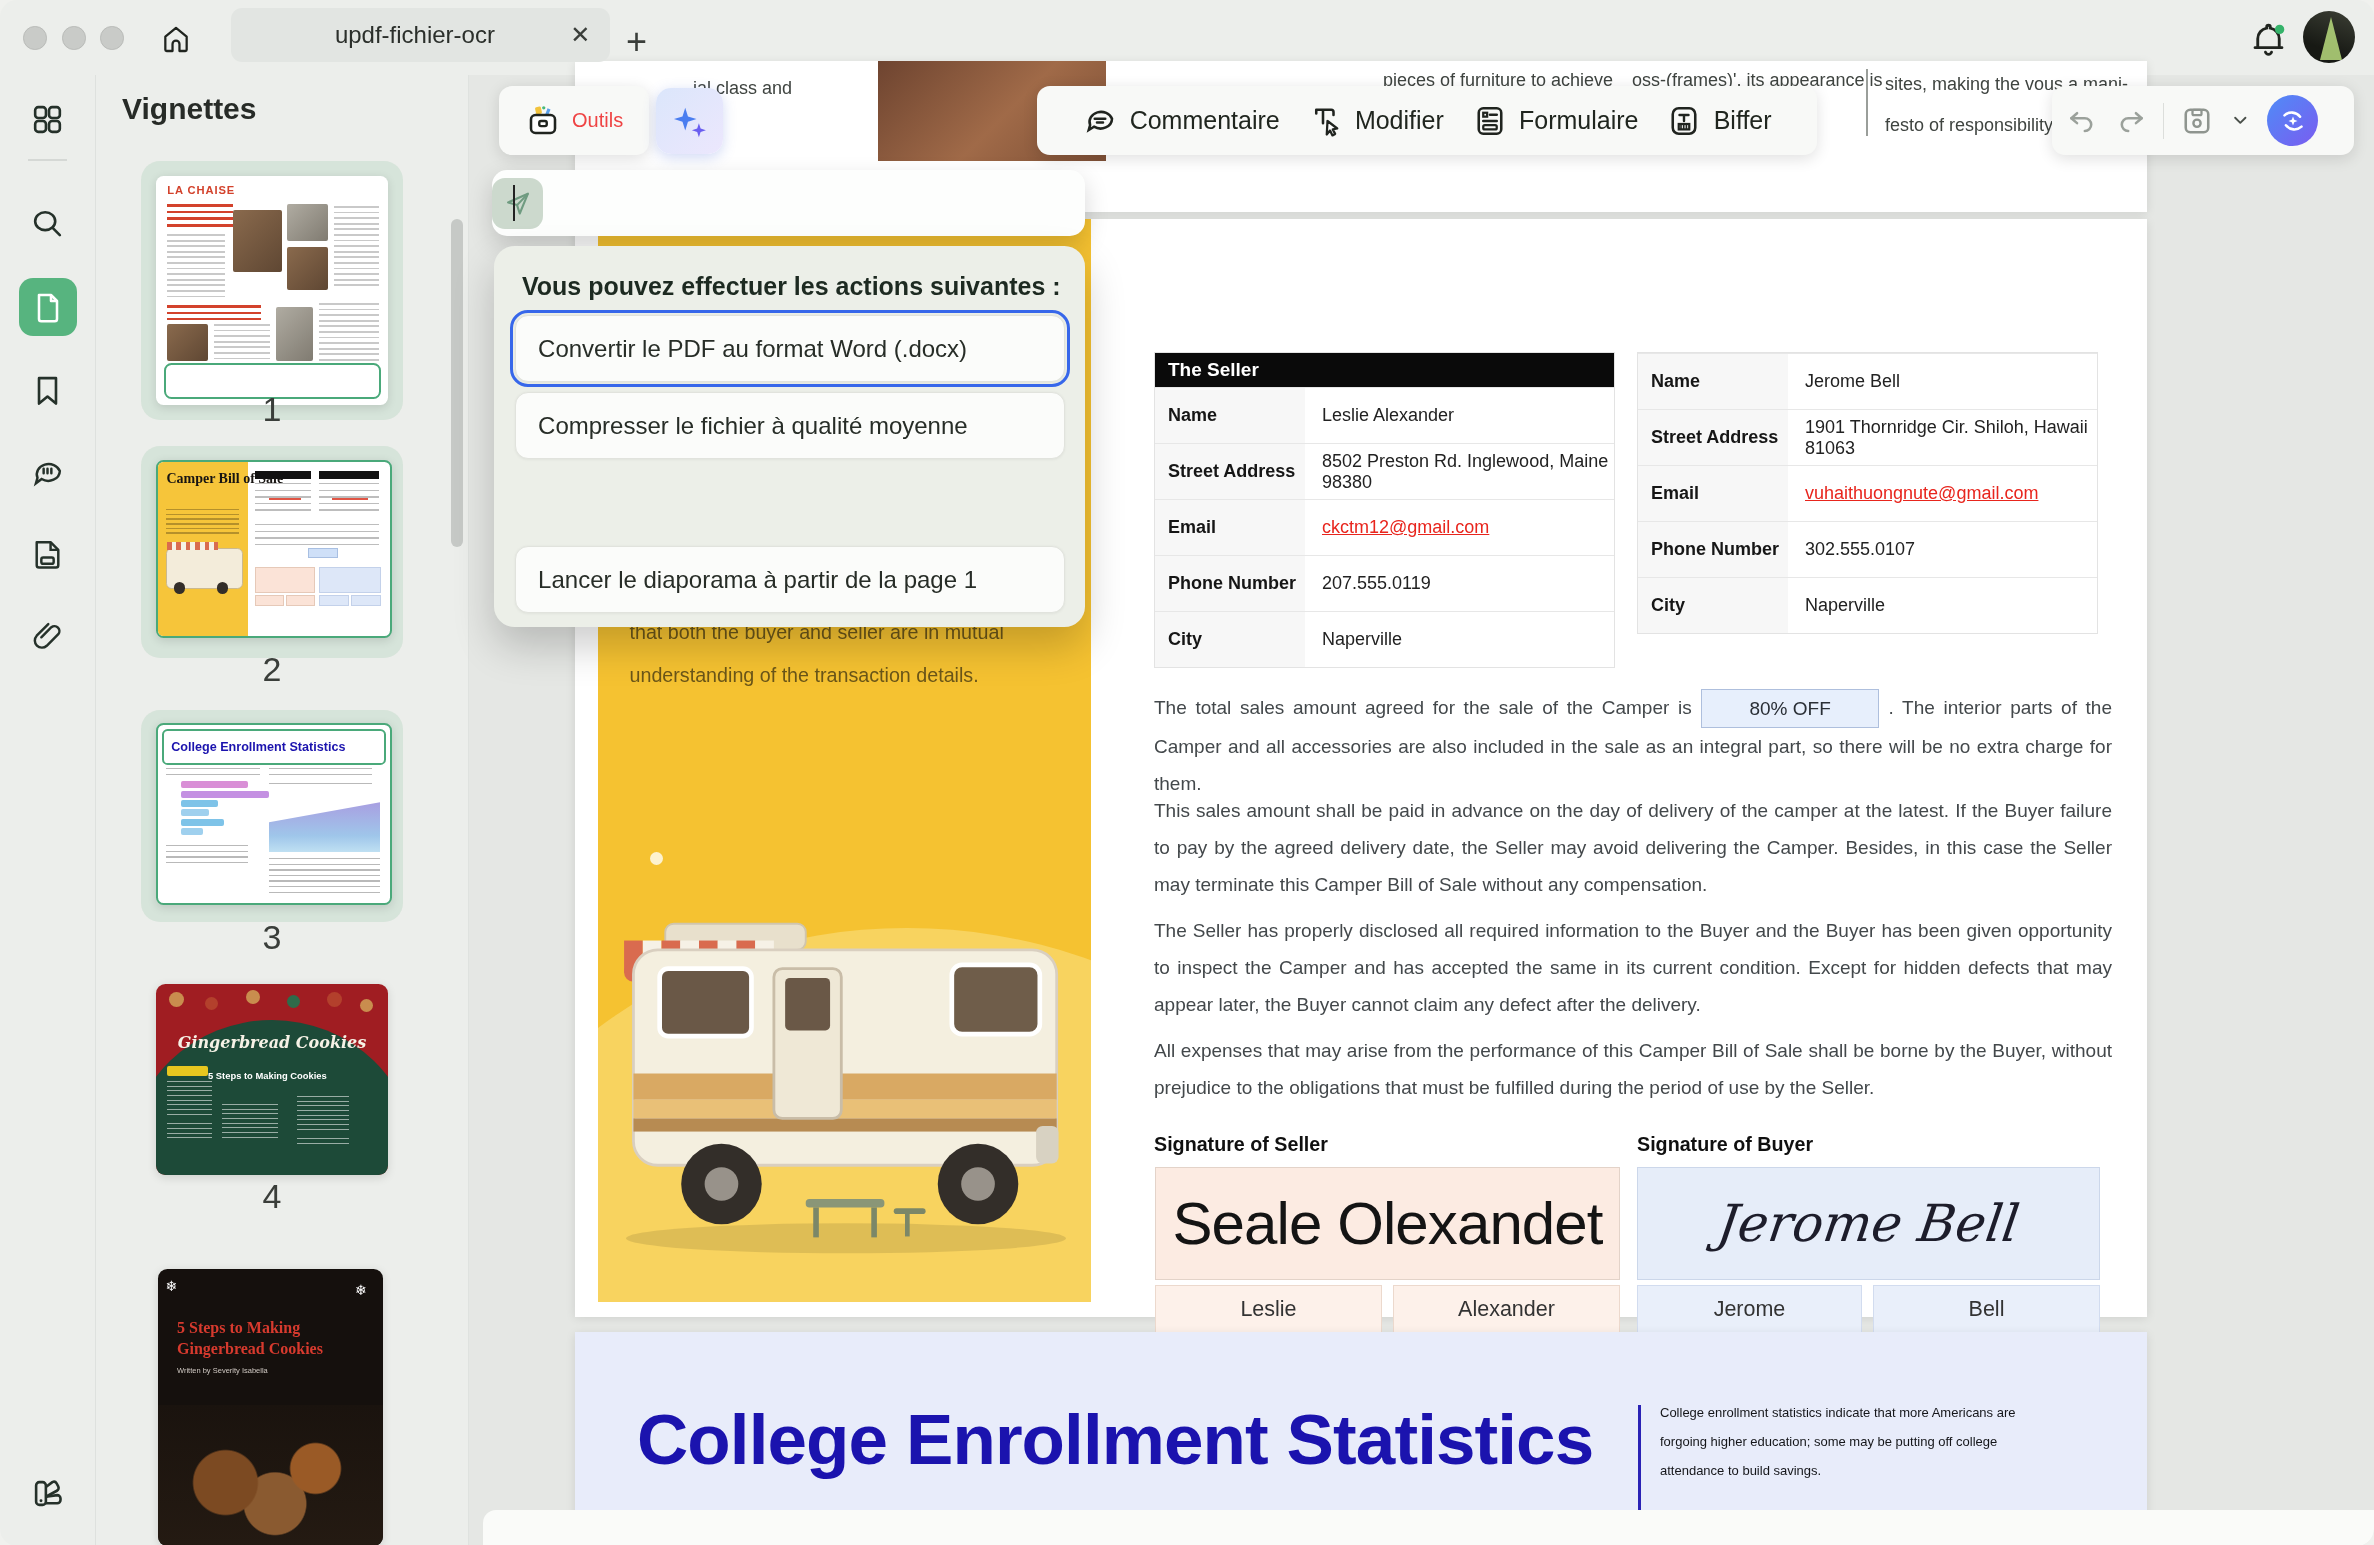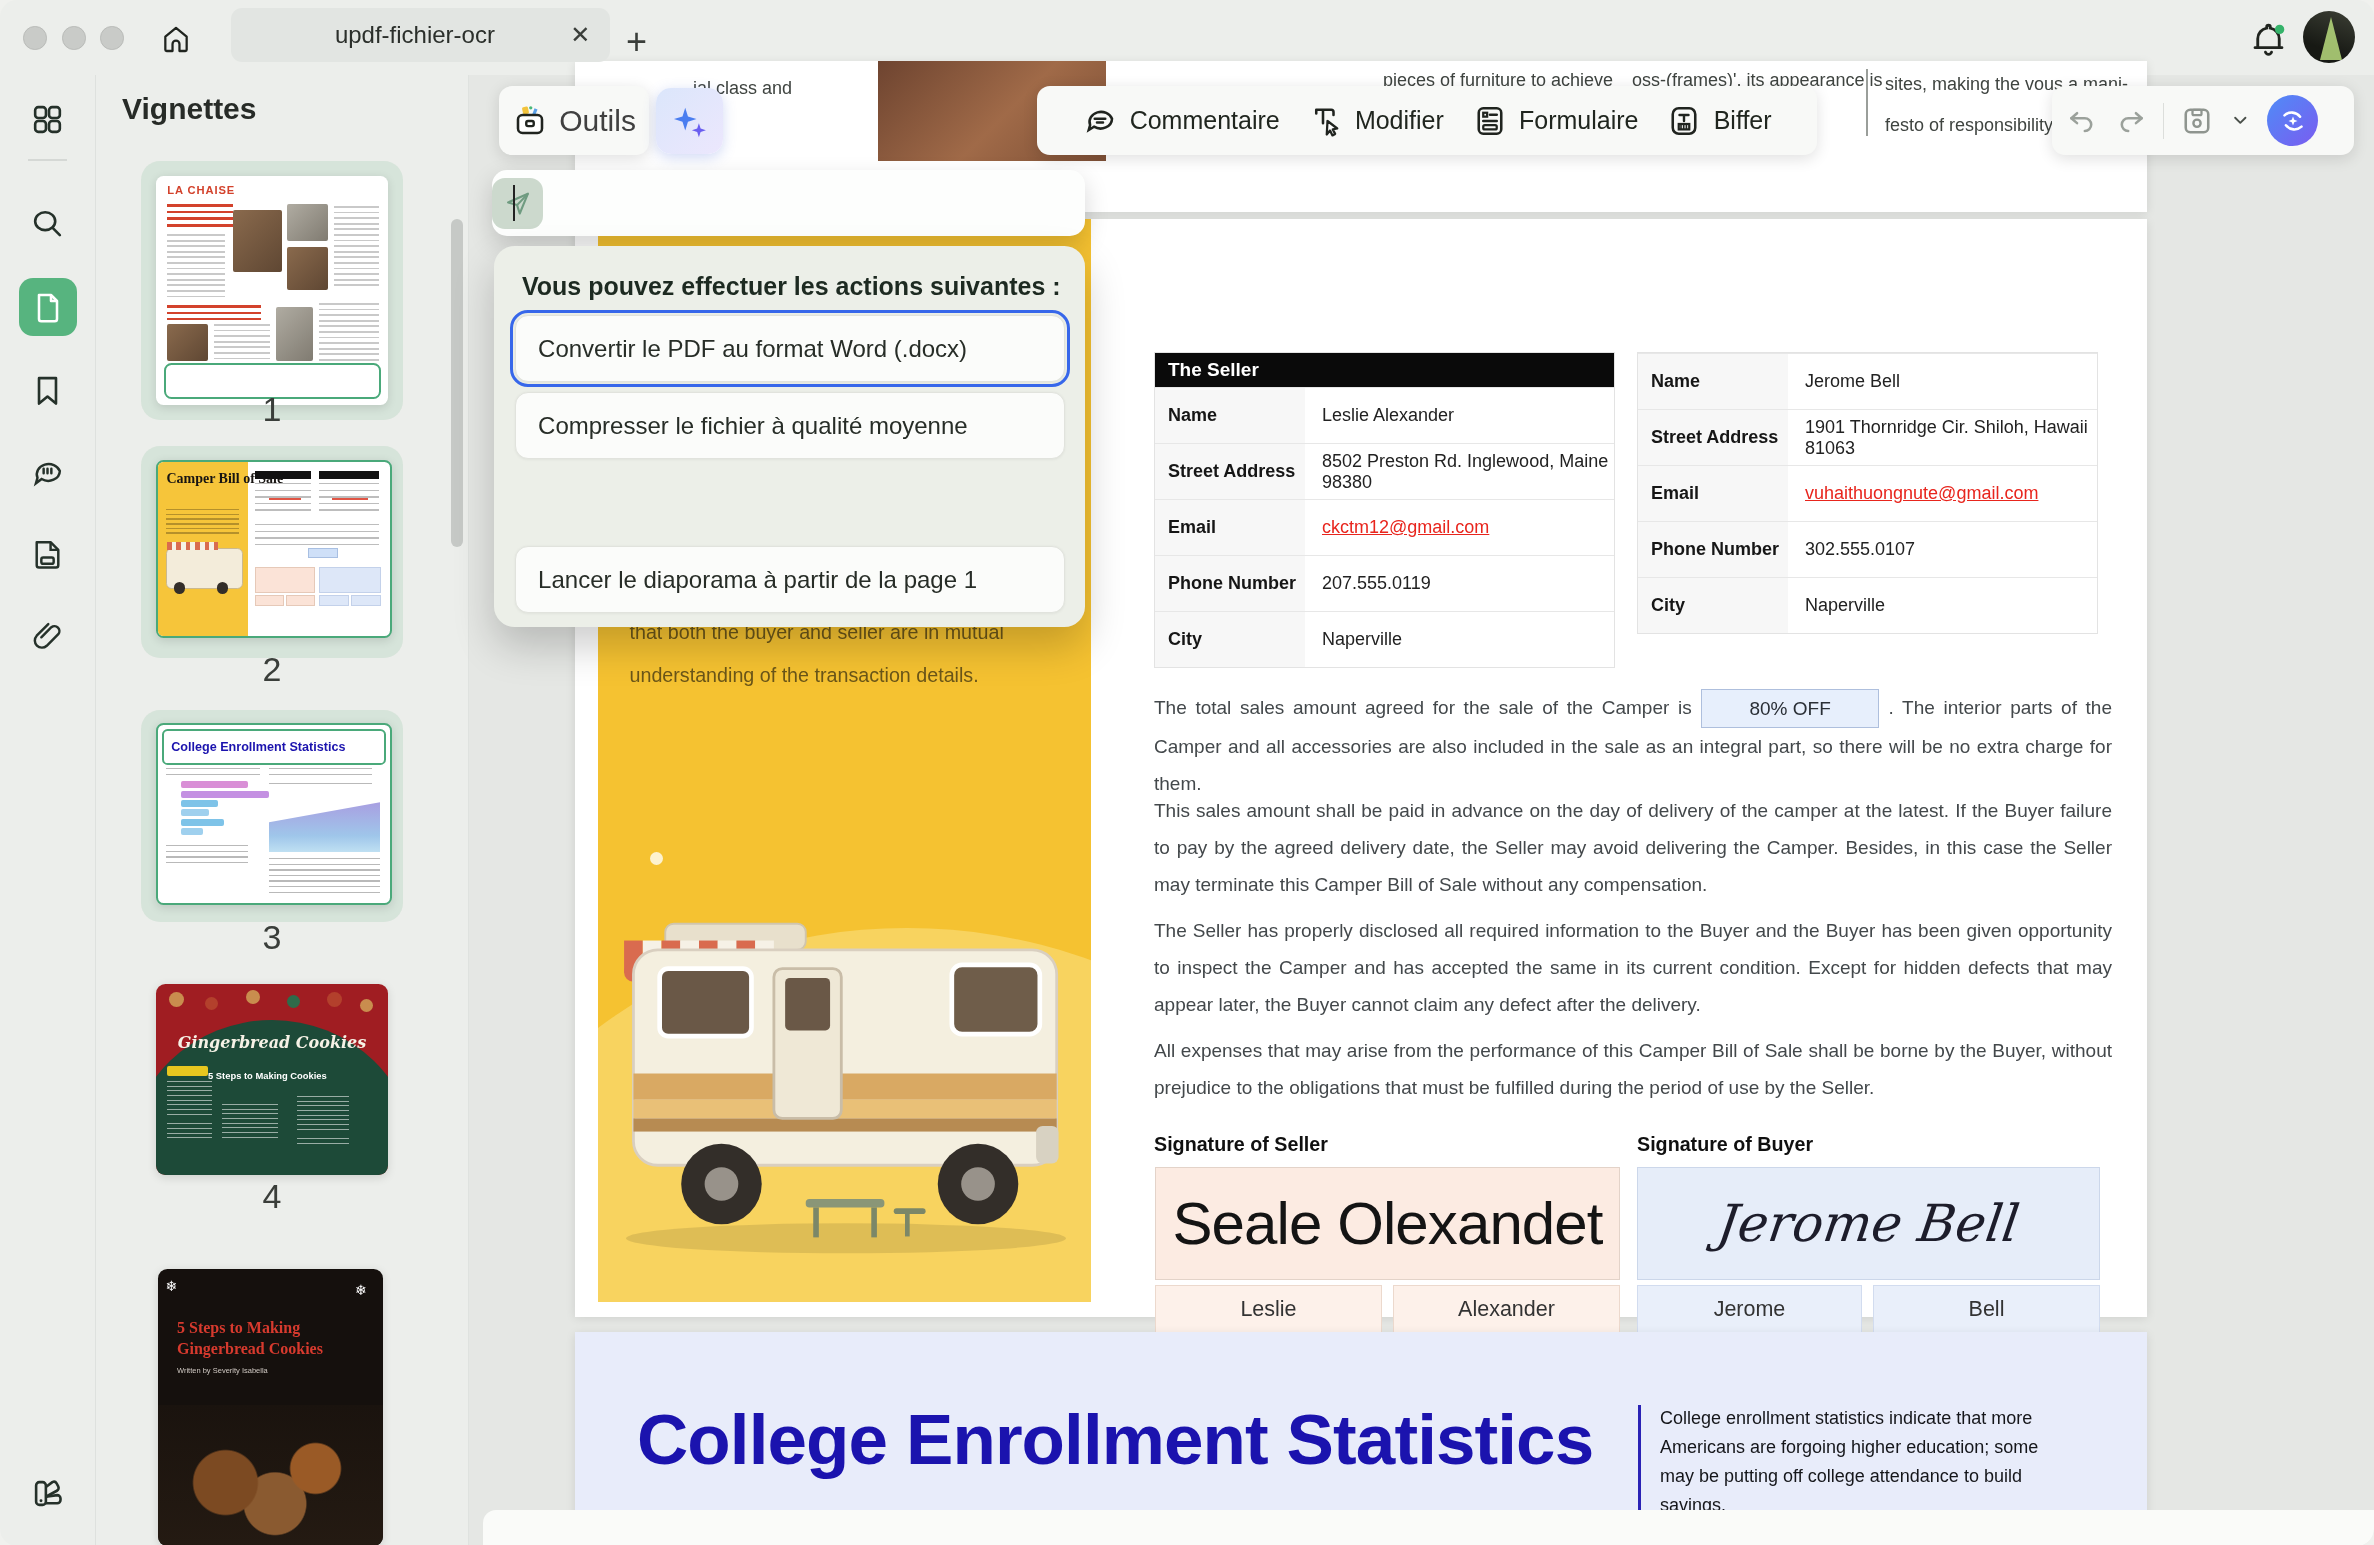--- a/index.html
+++ b/index.html
@@ -109,28 +109,28 @@
   .sigbox.buyer{background:#e6edf9;border:0.9px solid #ccd7ea;}
   .sig-print{font-size:60px;color:#141414;letter-spacing:-0.9px;white-space:nowrap;}
   .sig-script{font-family:"DejaVu Serif",serif;font-style:italic;font-size:51px;color:#1d1d2b;transform:skewX(-8deg);}
   .namebox{position:absolute;height:47px;display:flex;align-items:center;justify-content:center;font-size:21.5px;color:#333;}
   .namebox.seller{background:#fdf1ea;border:0.9px solid #ecd9cd;}
   .namebox.buyer{background:#e9effa;border:0.9px solid #d2dcef;}
   
   #collegepage{top:1257px;height:289px;background:#e8ecfa;}
   #college-title{position:absolute;left:62px;top:67px;font-size:71px;font-weight:700;color:#1b13ae;letter-spacing:-0.9px;white-space:nowrap;}
   #college-div{position:absolute;left:1063px;top:73px;width:2.8px;height:122px;background:#2a22b5;}
-  #college-desc{position:absolute;left:1085px;top:72px;width:394px;font-size:18px;line-height:29px;color:#15161a;}
+  #college-desc{position:absolute;left:1085px;top:66px;width:394px;font-size:13px;line-height:29px;color:#15161a;}
   
   #hscroll-track{left:15px;top:1435px;width:1891px;height:36px;background:#fafbf9;border-radius:13px 0 0 0;}
 
   
   .toolcard{background:#f8f9f7;border-radius:13px;box-shadow:0 3.7px 15px rgba(0,0,0,.12);z-index:30;display:flex;align-items:center;}
   #tb-left{left:499px;top:86px;width:150px;height:69px;justify-content:center;gap:11.2px;}
-  #tb-left .label{font-size:30px;color:#404040;}
+  #tb-left .label{font-size:20px;color:#ef4444;}
   #ai-toggle{left:656px;top:88px;width:67px;height:66px;border-radius:15px;background:linear-gradient(135deg,#dbe6fb 0%,#ece7fd 100%);display:flex;align-items:center;justify-content:center;z-index:31;box-shadow:0 3.7px 13px rgba(80,110,220,.25);}
   #tb-center{left:1037px;top:86px;width:780px;height:69px;justify-content:center;gap:28px;}
   .tc-item{display:flex;align-items:center;gap:11.2px;font-size:25px;color:#20261f;cursor:pointer;}
   #tb-right{left:2052px;top:86px;width:302px;height:69px;justify-content:flex-start;gap:15px;padding:0 13px;box-sizing:border-box;}
   .tbr-div{width:0.9px;height:36px;background:#dcdedb;}
   #ai-circle{width:51px;height:51px;border-radius:50%;background:linear-gradient(135deg,#4f8cf7,#7a5cf0);display:flex;align-items:center;justify-content:center;margin-left:1.9px;}
 
   
   #ai-input-card{left:492px;top:170px;width:593px;height:66px;background:#fdfefd;border-radius:15px;box-shadow:0 9.4px 24px rgba(0,0,0,.16);z-index:50;display:flex;align-items:center;}
   #ai-input{flex:1;border:none;outline:none;background:transparent;font-size:25px;color:#2a2f2a;padding-left:24px;font-family:"Liberation Sans",sans-serif;}

